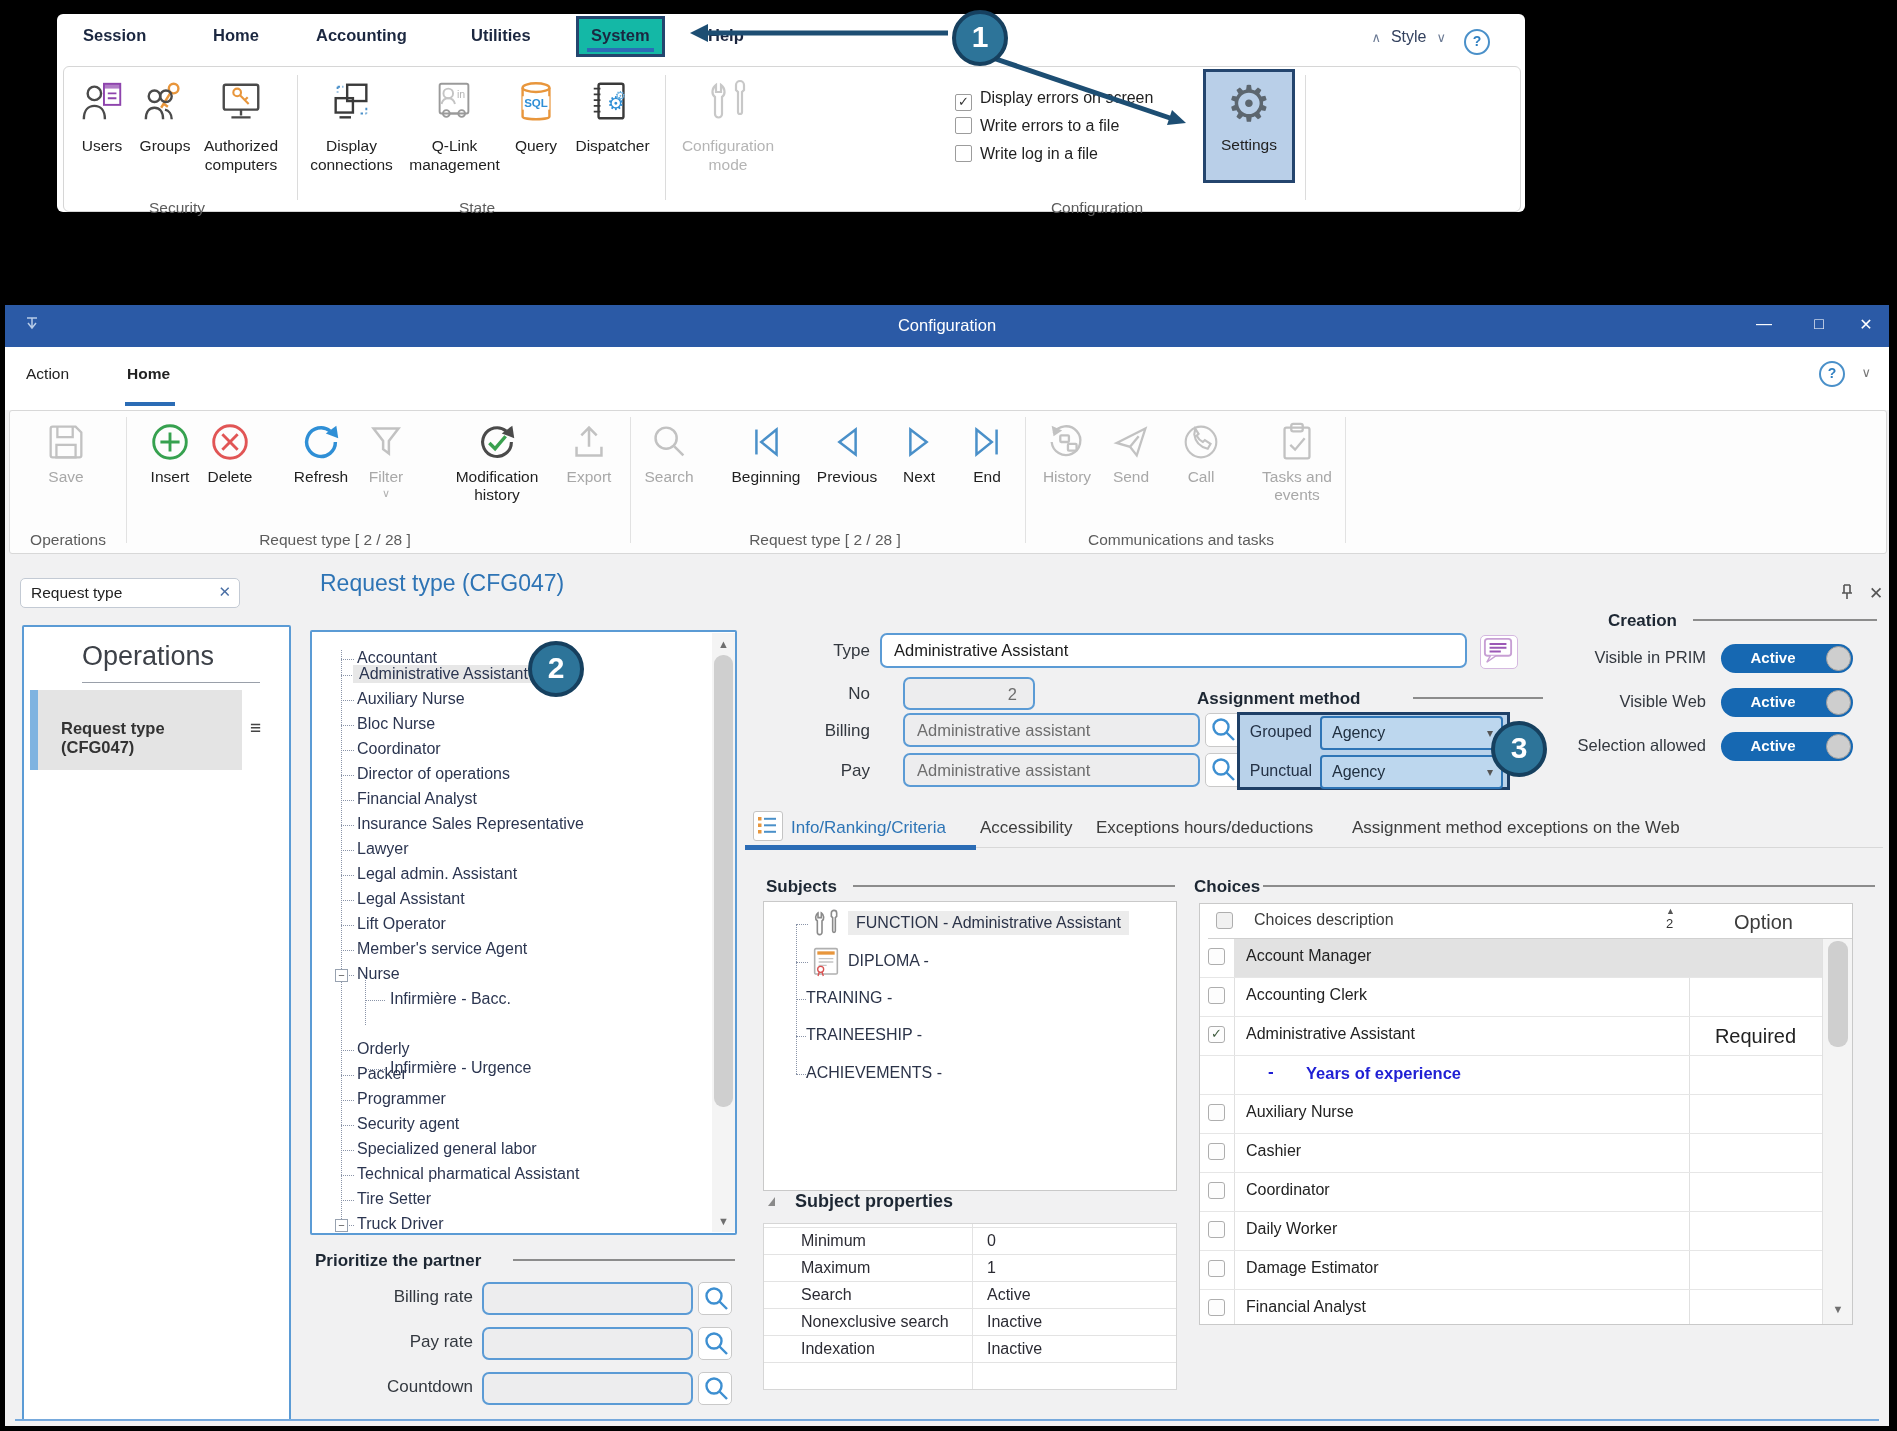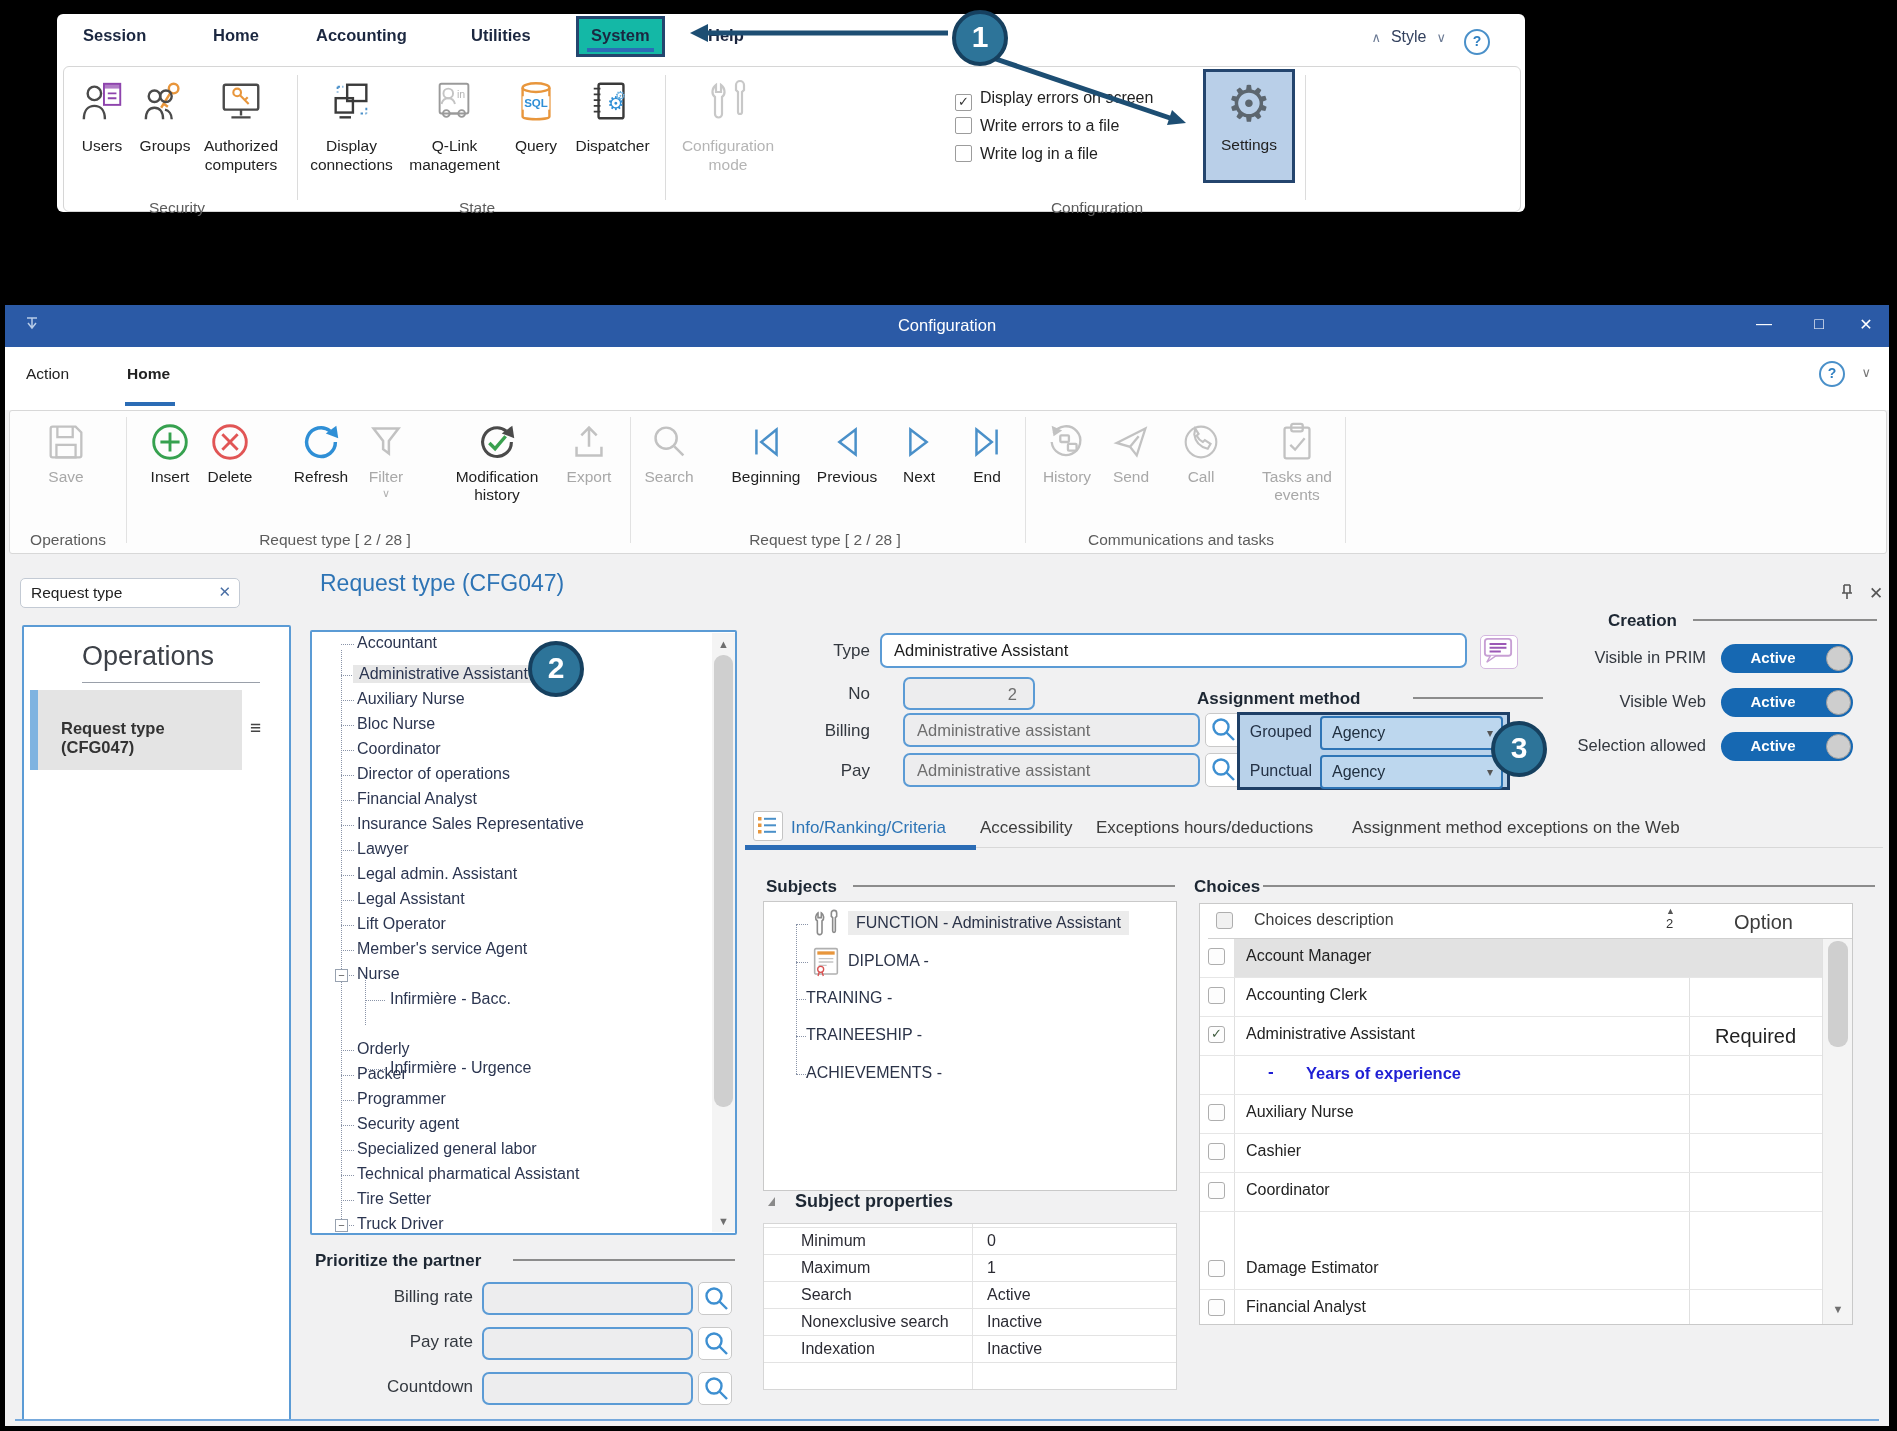--- a/index.html
+++ b/index.html
@@ -451,21 +451,21 @@
     <div id="main-title" class="abs">Request type (CFG047)</div>
     <div id="pin-ic" class="abs">
       <svg width="18" height="18" viewBox="0 0 18 18">
           <path d="M6 2 h6 M6 2 v8 h6 V2 M4 10 h10 M9 10 v6" stroke="#555" stroke-width="1.6" fill="none"></path>
         </svg>
     </div>
     <div id="panel-x" class="abs">✕</div>
 
     <div id="tree-box" class="abs">
       <div id="tree-rows" class="abs" style="left:0;top:0;right:28px;bottom:0;">
-          <div class="trow" style="top: 0;">
+          <div class="trow" style="top: 15px;">
             <span class="stub"></span>
             <span class="tlabel">Accountant</span>
           </div>
           <div class="trow sel" style="top: 31px;">
             <span class="stub"></span>
             <span class="tlabel">Administrative Assistant</span>
           </div>
           <div class="trow" style="top: 56px;">
             <span class="stub"></span>
             <span class="tlabel">Auxiliary Nurse</span>
@@ -727,20 +727,24 @@
             <span class="clabel">Auxiliary Nurse</span>
           </div>
           <div class="crow" style="top: 229px;">
             <span class="ckbox"></span>
             <span class="clabel">Cashier</span>
           </div>
           <div class="crow" style="top: 268px;">
             <span class="ckbox"></span>
             <span class="clabel">Coordinator</span>
           </div>
+          <div class="crow" style="top: 307px;">
+            <span class="ckbox"></span>
+            <span class="clabel">Daily Worker</span>
+          </div>
           <div class="crow" style="top: 346px;">
             <span class="ckbox"></span>
             <span class="clabel">Damage Estimator</span>
           </div>
           <div class="crow" style="top: 385px;">
             <span class="ckbox"></span>
             <span class="clabel">Financial Analyst</span>
           </div>
         </div>
       <div class="scroll-track" style="left:623px;top:1px;width:30px;height:420px;">

